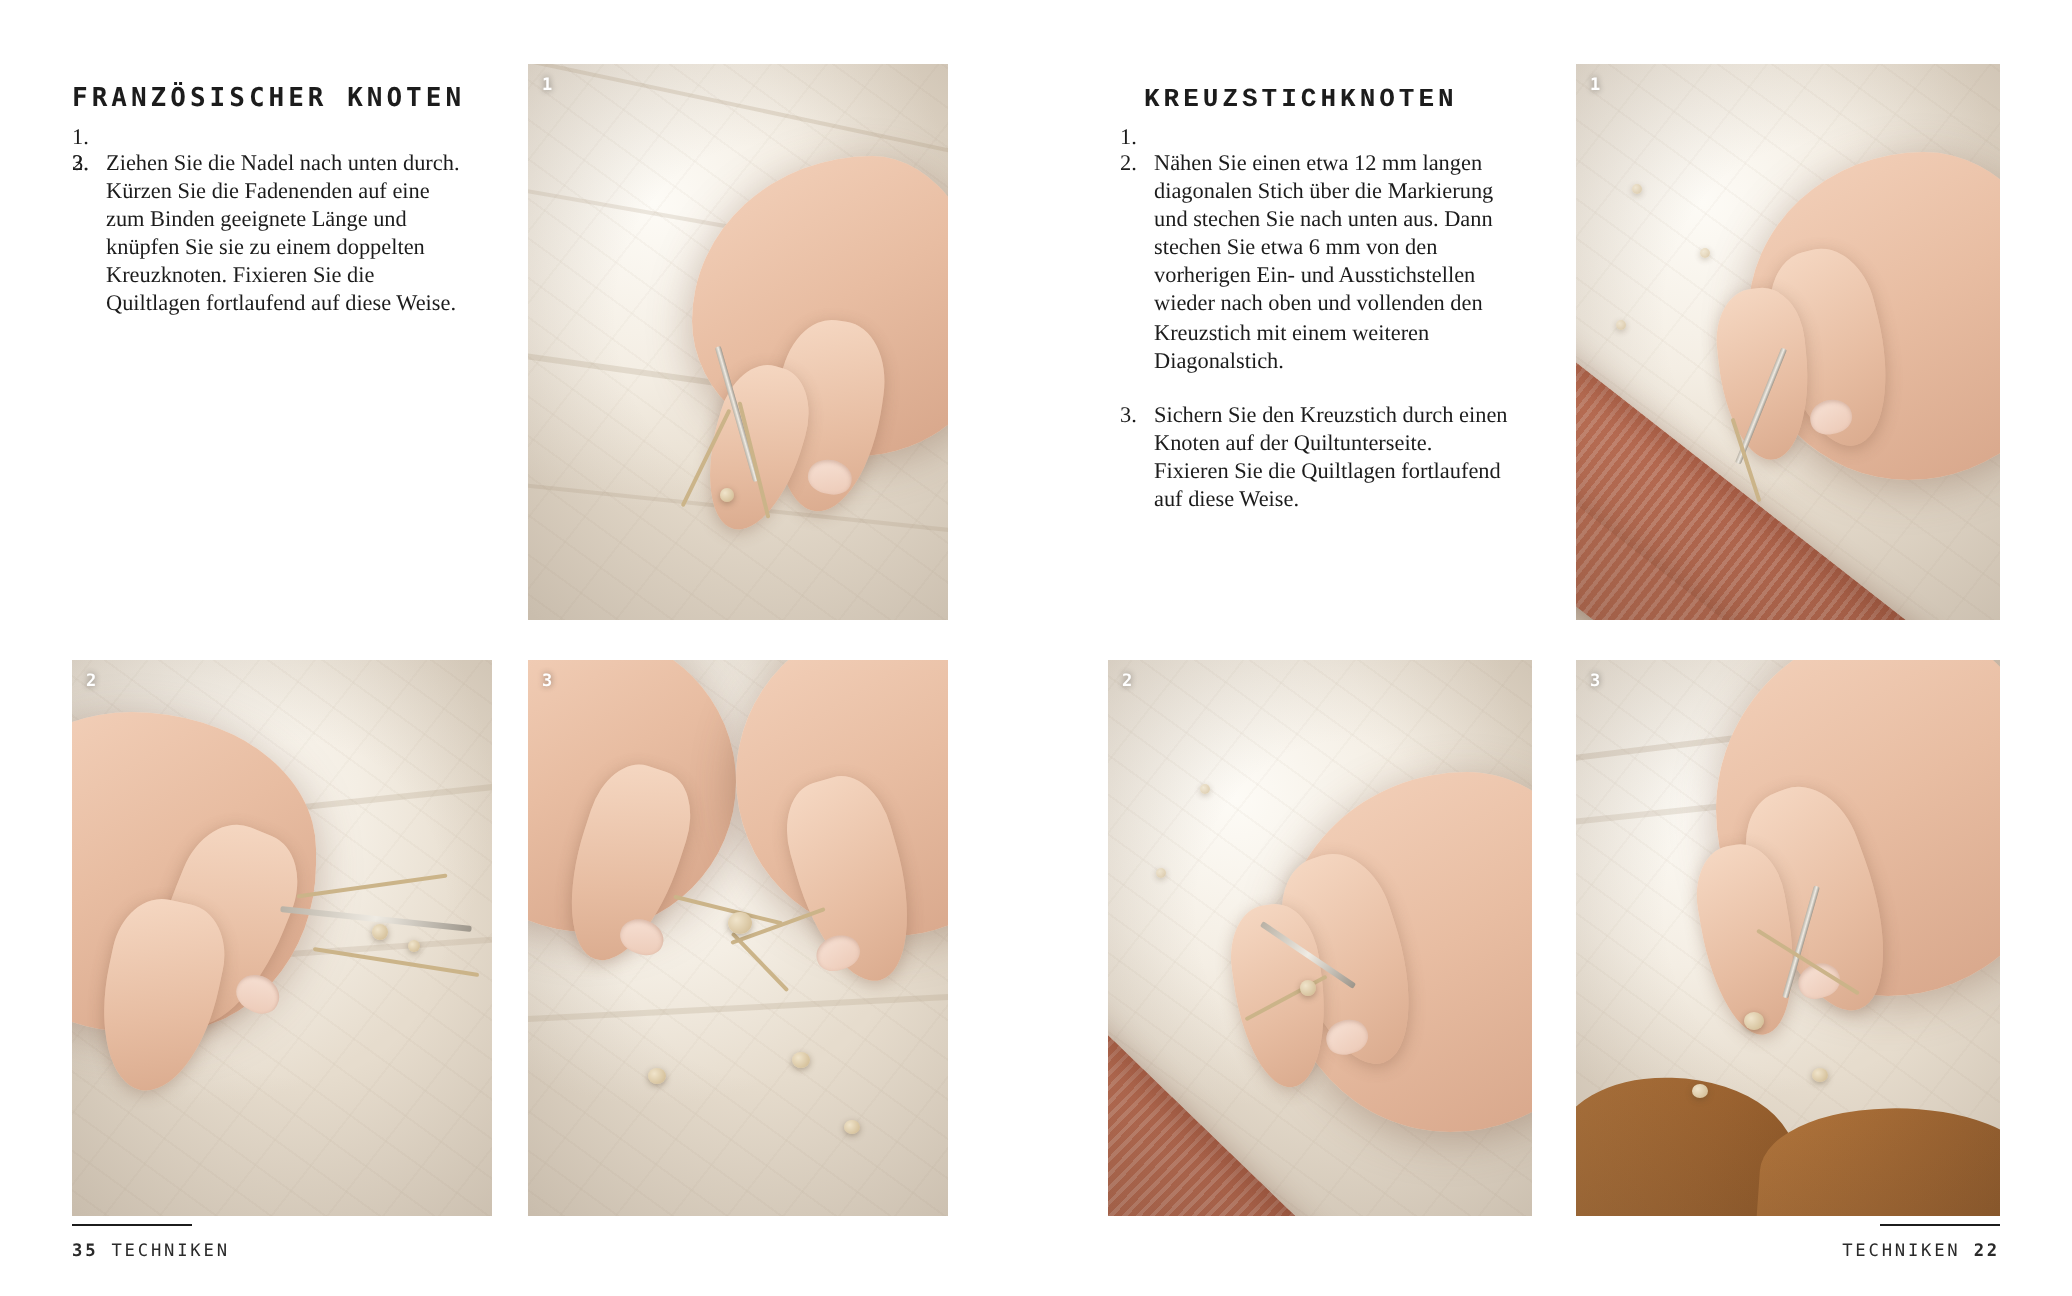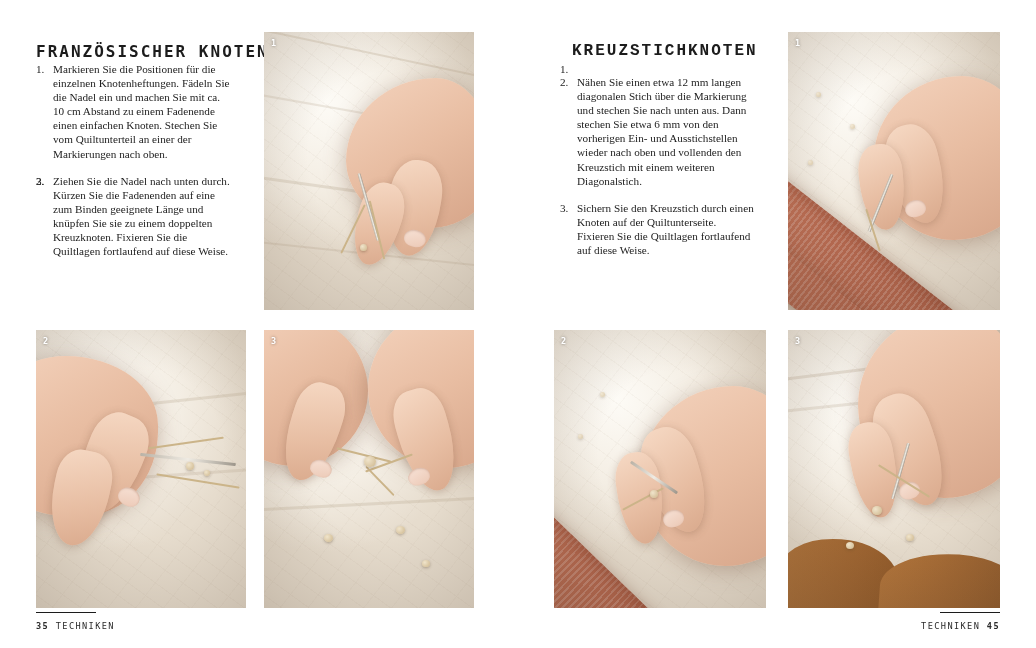--- a/index.html
+++ b/index.html
@@ -26,21 +26,21 @@
     width: 518px;
     height: 648px;
   }
   .page-left { left: 0; }
   .page-right { left: 518px; }
 
   
   .section-title {
     position: absolute;
     font-family: "DejaVu Sans Mono", monospace;
-    font-size: 16px;
+    font-size: 13px;
     letter-spacing: 2.0px;
     font-weight: 700;
     color: #1c1c1c;
     text-transform: uppercase;
     white-space: nowrap;
   }
   .title-left { left: 36px; top: 42px; }
   .title-right { left: 560px; top: 42px; }
 
   
@@ -195,21 +195,20 @@
 
 <div class="spread">
 
   <div class="page page-left">
 
     <div class="section-title title-left">FRANZÖSISCHER KNOTEN</div>
 
     <div class="steps steps-left">
       <div class="step">
         <span class="num">1.</span>
-        <span>Markieren Sie die Positionen für die einzelnen Knotenheftungen. Fädeln Sie die Nadel ein und machen Sie mit ca. 10 cm Abstand zu einem Fadenende einen einfachen Knoten. Stechen Sie vom Quiltunterteil an einer der Markierungen nach oben.</span>
       </div>
       <div class="step">
         <span class="num">2.</span>
       </div>
       <div class="step">
         <span class="num">3.</span>
         <span>Ziehen Sie die Nadel nach unten durch. Kürzen Sie die Fadenenden auf eine zum Binden geeignete Länge und knüpfen Sie sie zu einem doppelten Kreuzknoten. Fixieren Sie die Quiltlagen fortlaufend auf diese Weise.</span>
       </div>
     </div>
 
@@ -372,17 +371,17 @@
         <div class="knot" style="left:84px;top:176px;width:10px;height:9px;"></div>
         <div class="knot" style="left:118px;top:204px;width:8px;height:7px;"></div>
         <div class="knot" style="left:58px;top:212px;width:8px;height:7px;"></div>
       </div>
       <div class="badge">3</div>
     </div>
 
     <div class="rule rule-right"></div>
     <div class="footer footer-right">
       <span>TECHNIKEN</span>
-      <span class="pg">45</span>
+      <span class="pg">22</span>
     </div>
   </div>
 
 </div>
 
 </body></html>

